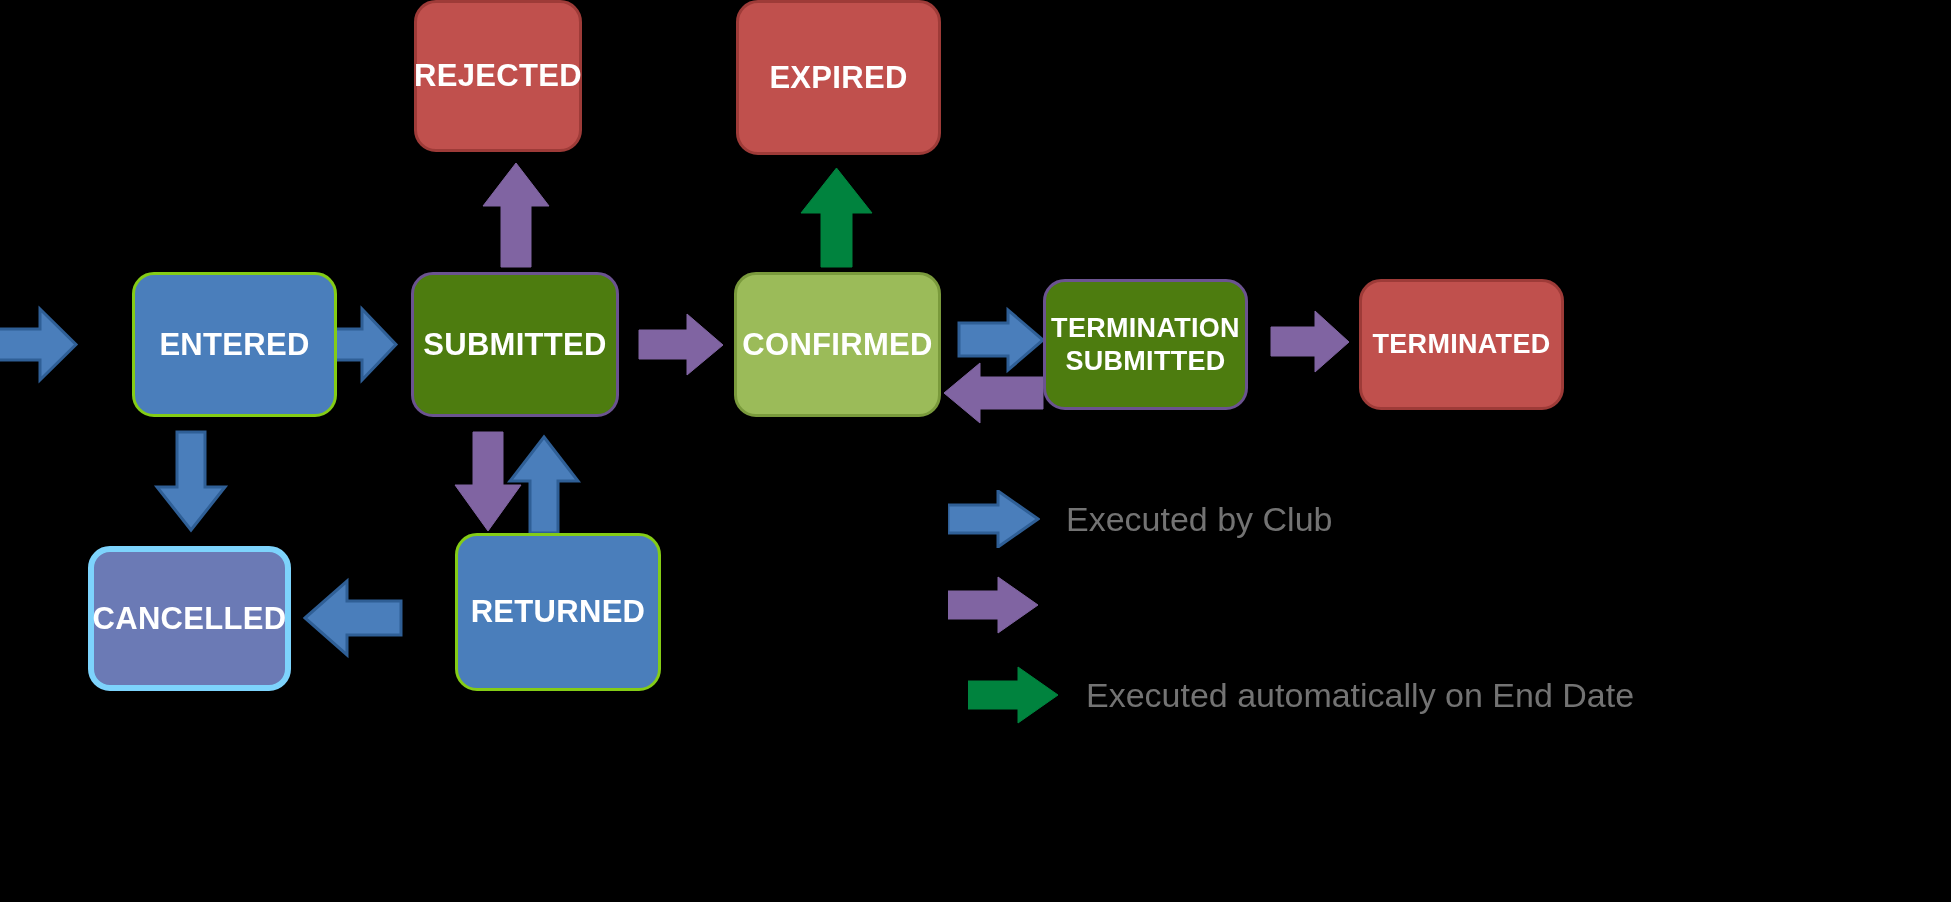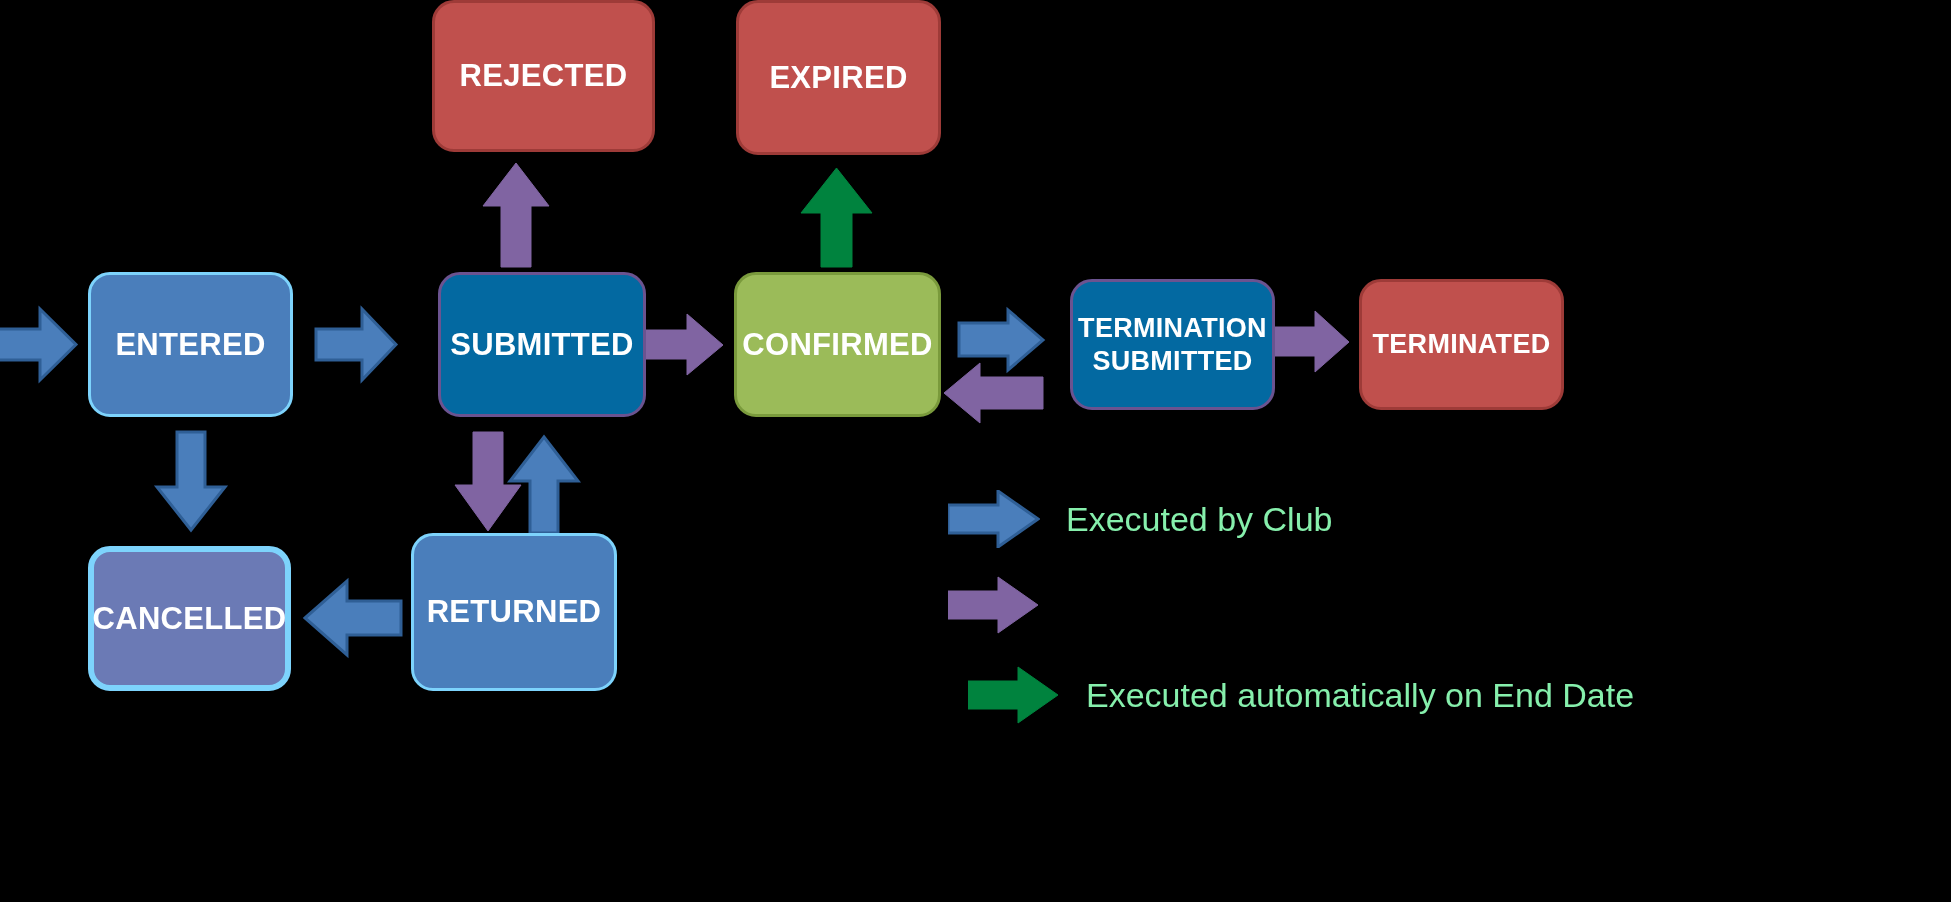--- a/index.html
+++ b/index.html
@@ -25,39 +25,39 @@
     justify-content: center;
     text-align: center;
     color: #ffffff;
     font-weight: bold;
     font-size: 31px;
     letter-spacing: 0.3px;
     line-height: 1.22;
     box-sizing: border-box;
   }
   .node .label { display: block; padding: 0 8px; }
-  .node.blue      { background:#4a7ebb; border:3px solid #7dd3fc; }
+  .node.blue      { background:#4a7ebb; border:3px solid #84cc16;margin-left:44px; }
   .node.slate     { background:#6b7ab5; border:6px solid #7dd3fc; }
-  .node.purple    { background:#0369a1; border:3px solid #6b5390;margin-left:27px; }
+  .node.purple    { background:#4d7c0f; border:3px solid #6b5390; }
   .node.green     { background:#9bbb59; border:3px solid #7a9a3c; }
   .node.red       { background:#c0504d; border:3px solid #9e3b38; }
 
   .arrow { position: absolute; }
   .arrow svg { display: block; width: 100%; height: 100%; overflow: visible; }
 
   .legend-row {
     position: absolute;
     display: flex;
     align-items: center;
   }
   .legend-arrow { width: 92px; height: 58px; flex: 0 0 auto; }
   .legend-arrow svg { display:block; width:100%; height:100%; }
   .legend-text {
     margin-left: 26px;
-    color: #86efac;
+    color: #737373;
     font-size: 34px;
     font-weight: normal;
     white-space: nowrap;
     font-family: "Liberation Sans", sans-serif;
   }
 </style>
 </head>
 <body>
 
 <div id="canvas">
@@ -127,21 +127,21 @@
       <polygon points="36,1 70,45 50,45 50,97 22,97 22,45 2,45" fill="#4a7ebb" stroke="#2f5f96" stroke-width="3"></polygon>
     </svg>
   </div>
 
   <div class="arrow" style="left:303px; top:579px; width:100px; height:78px;">
     <svg viewBox="0 0 100 78" preserveAspectRatio="none">
       <polygon points="2,39 44,2 44,22 98,22 98,56 44,56 44,76" fill="#4a7ebb" stroke="#2f5f96" stroke-width="3"></polygon>
     </svg>
   </div>
 
-  <div class="node red" style="left:432px; top:0px; width:223px; height:152px;">
+  <div class="node red" style="left:414px; top:0px; width:168px; height:152px;">
     <span class="label">REJECTED</span>
   </div>
 
   <div class="node red" style="left:736px; top:0px; width:205px; height:155px;">
     <span class="label">EXPIRED</span>
   </div>
 
   <div class="node blue" style="left:88px; top:272px; width:205px; height:145px;">
     <span class="label">ENTERED</span>
   </div>

